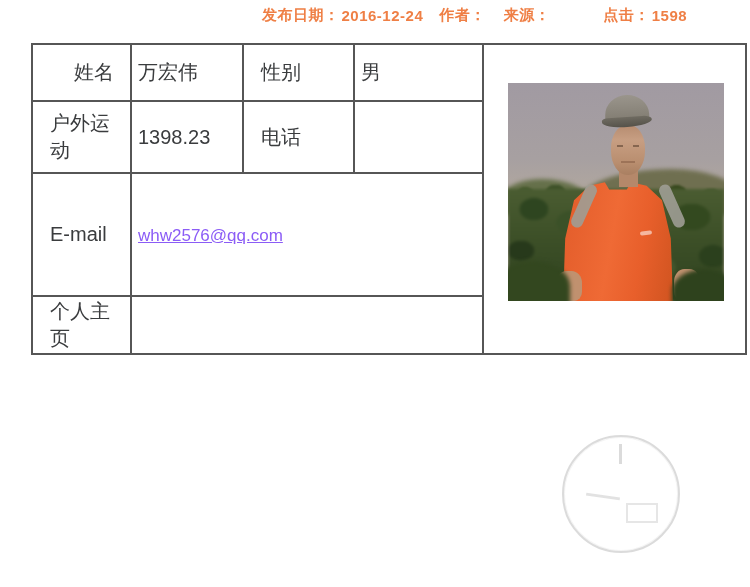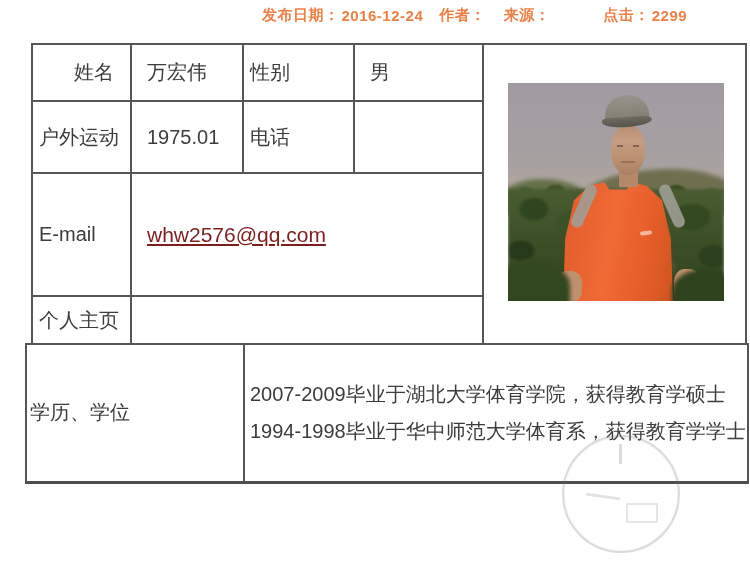--- a/index.html
+++ b/index.html
@@ -14,24 +14,24 @@
   .meta .m-author{margin-right:18px;}
   .meta .m-source{margin-right:53px;}
   .meta .m-clicks-label{margin-right:2px;text-align:center;}
 
   
   table{border-collapse:collapse;table-layout:fixed;}
   td{border:2px solid #565656;font-size:20px;vertical-align:middle;
      overflow:hidden;box-sizing:border-box;}
   .t-top{position:absolute;left:31px;top:43px;width:714px;height:300px;}
   .t-bottom{position:absolute;left:25px;top:343px;width:722px;border-bottom:3px solid #4e4e4e;}
-  .lbl{padding-left:6px;}
-  .val{padding-left:15px;}
+  .lbl{padding-left:17px;}
+  .val{padding-left:6px;}
   .lbl-right{text-align:right;padding-right:16px;}
-  .email-link{color:#7f1d1d;text-decoration:underline;font-size:21px;cursor:pointer;}
+  .email-link{color:#8b5cf6;text-decoration:underline;font-size:17px;cursor:pointer;}
   .t-bottom .lbl{padding-left:3px;}
   .t-bottom .val{padding-left:5px;}
   .edu-cell div{line-height:37px;}
   .photo-cell{position:relative;padding:0;}
 
   
   .photo{position:absolute;left:508px;top:83px;width:216px;height:218px;overflow:hidden;
          background:linear-gradient(180deg,#a19aa2 0%,#a7a0a1 35%,#b2a89e 52%,#bcb1a3 60%,#b8ad9f 100%);}
   .photo *{position:absolute;}
   .ph-hill-r{right:-14px;top:86px;width:160px;height:46px;background:#6f6f50;
@@ -97,42 +97,42 @@
 <body>
 
 <div class="page">
 
   <div class="meta">
     <span class="m-date-label">发布日期：</span>
     <span class="m-date">2016-12-24</span>
     <span class="m-author">作者：</span>
     <span class="m-source">来源：</span>
     <span class="m-clicks-label">点击：</span>
-    <span class="m-clicks">2299</span>
+    <span class="m-clicks">1598</span>
   </div>
 
   <table class="t-top">
     <colgroup>
         <col style="width:99px">
         <col style="width:112px">
         <col style="width:111px">
         <col style="width:129px">
         <col style="width:263px">
       </colgroup>
     <tbody>
         <tr style="height:57px">
       <td class="lbl lbl-right">姓名</td>
       <td class="val">万宏伟</td>
       <td class="lbl">性别</td>
       <td class="val">男</td>
       <td class="photo-cell" rowspan="4"></td>
     </tr>
     <tr style="height:72px">
       <td class="lbl">户外运动</td>
-      <td class="val">1975.01</td>
+      <td class="val">1398.23</td>
       <td class="lbl">电话</td>
       <td class="val"></td>
     </tr>
     <tr style="height:123px">
       <td class="lbl">E-mail</td>
       <td class="val" colspan="3">
         <a class="email-link">whw2576@qq.com</a>
       </td>
     </tr>
     <tr style="height:48px">
@@ -141,27 +141,20 @@
     </tr>
   </tbody>
     </table>
 
   <table class="t-bottom">
     <colgroup>
         <col style="width:218px">
         <col style="width:504px">
       </colgroup>
     <tbody>
-    <tr style="height:138px">
-      <td class="lbl">学历、学位</td>
-      <td class="val edu-cell">
-        <div>2007-2009毕业于湖北大学体育学院，获得教育学硕士</div>
-        <div>1994-1998毕业于华中师范大学体育系，获得教育学学士</div>
-      </td>
-    </tr>
   </tbody>
     </table>
 
   <div class="photo">
     <div class="ph-hill-r"></div>
     <div class="ph-hill-l"></div>
     <div class="ph-canopy"></div>
     <div class="ph-trees"></div>
     <div class="ph-torso"></div>
     <div class="ph-raglan-l"></div>

